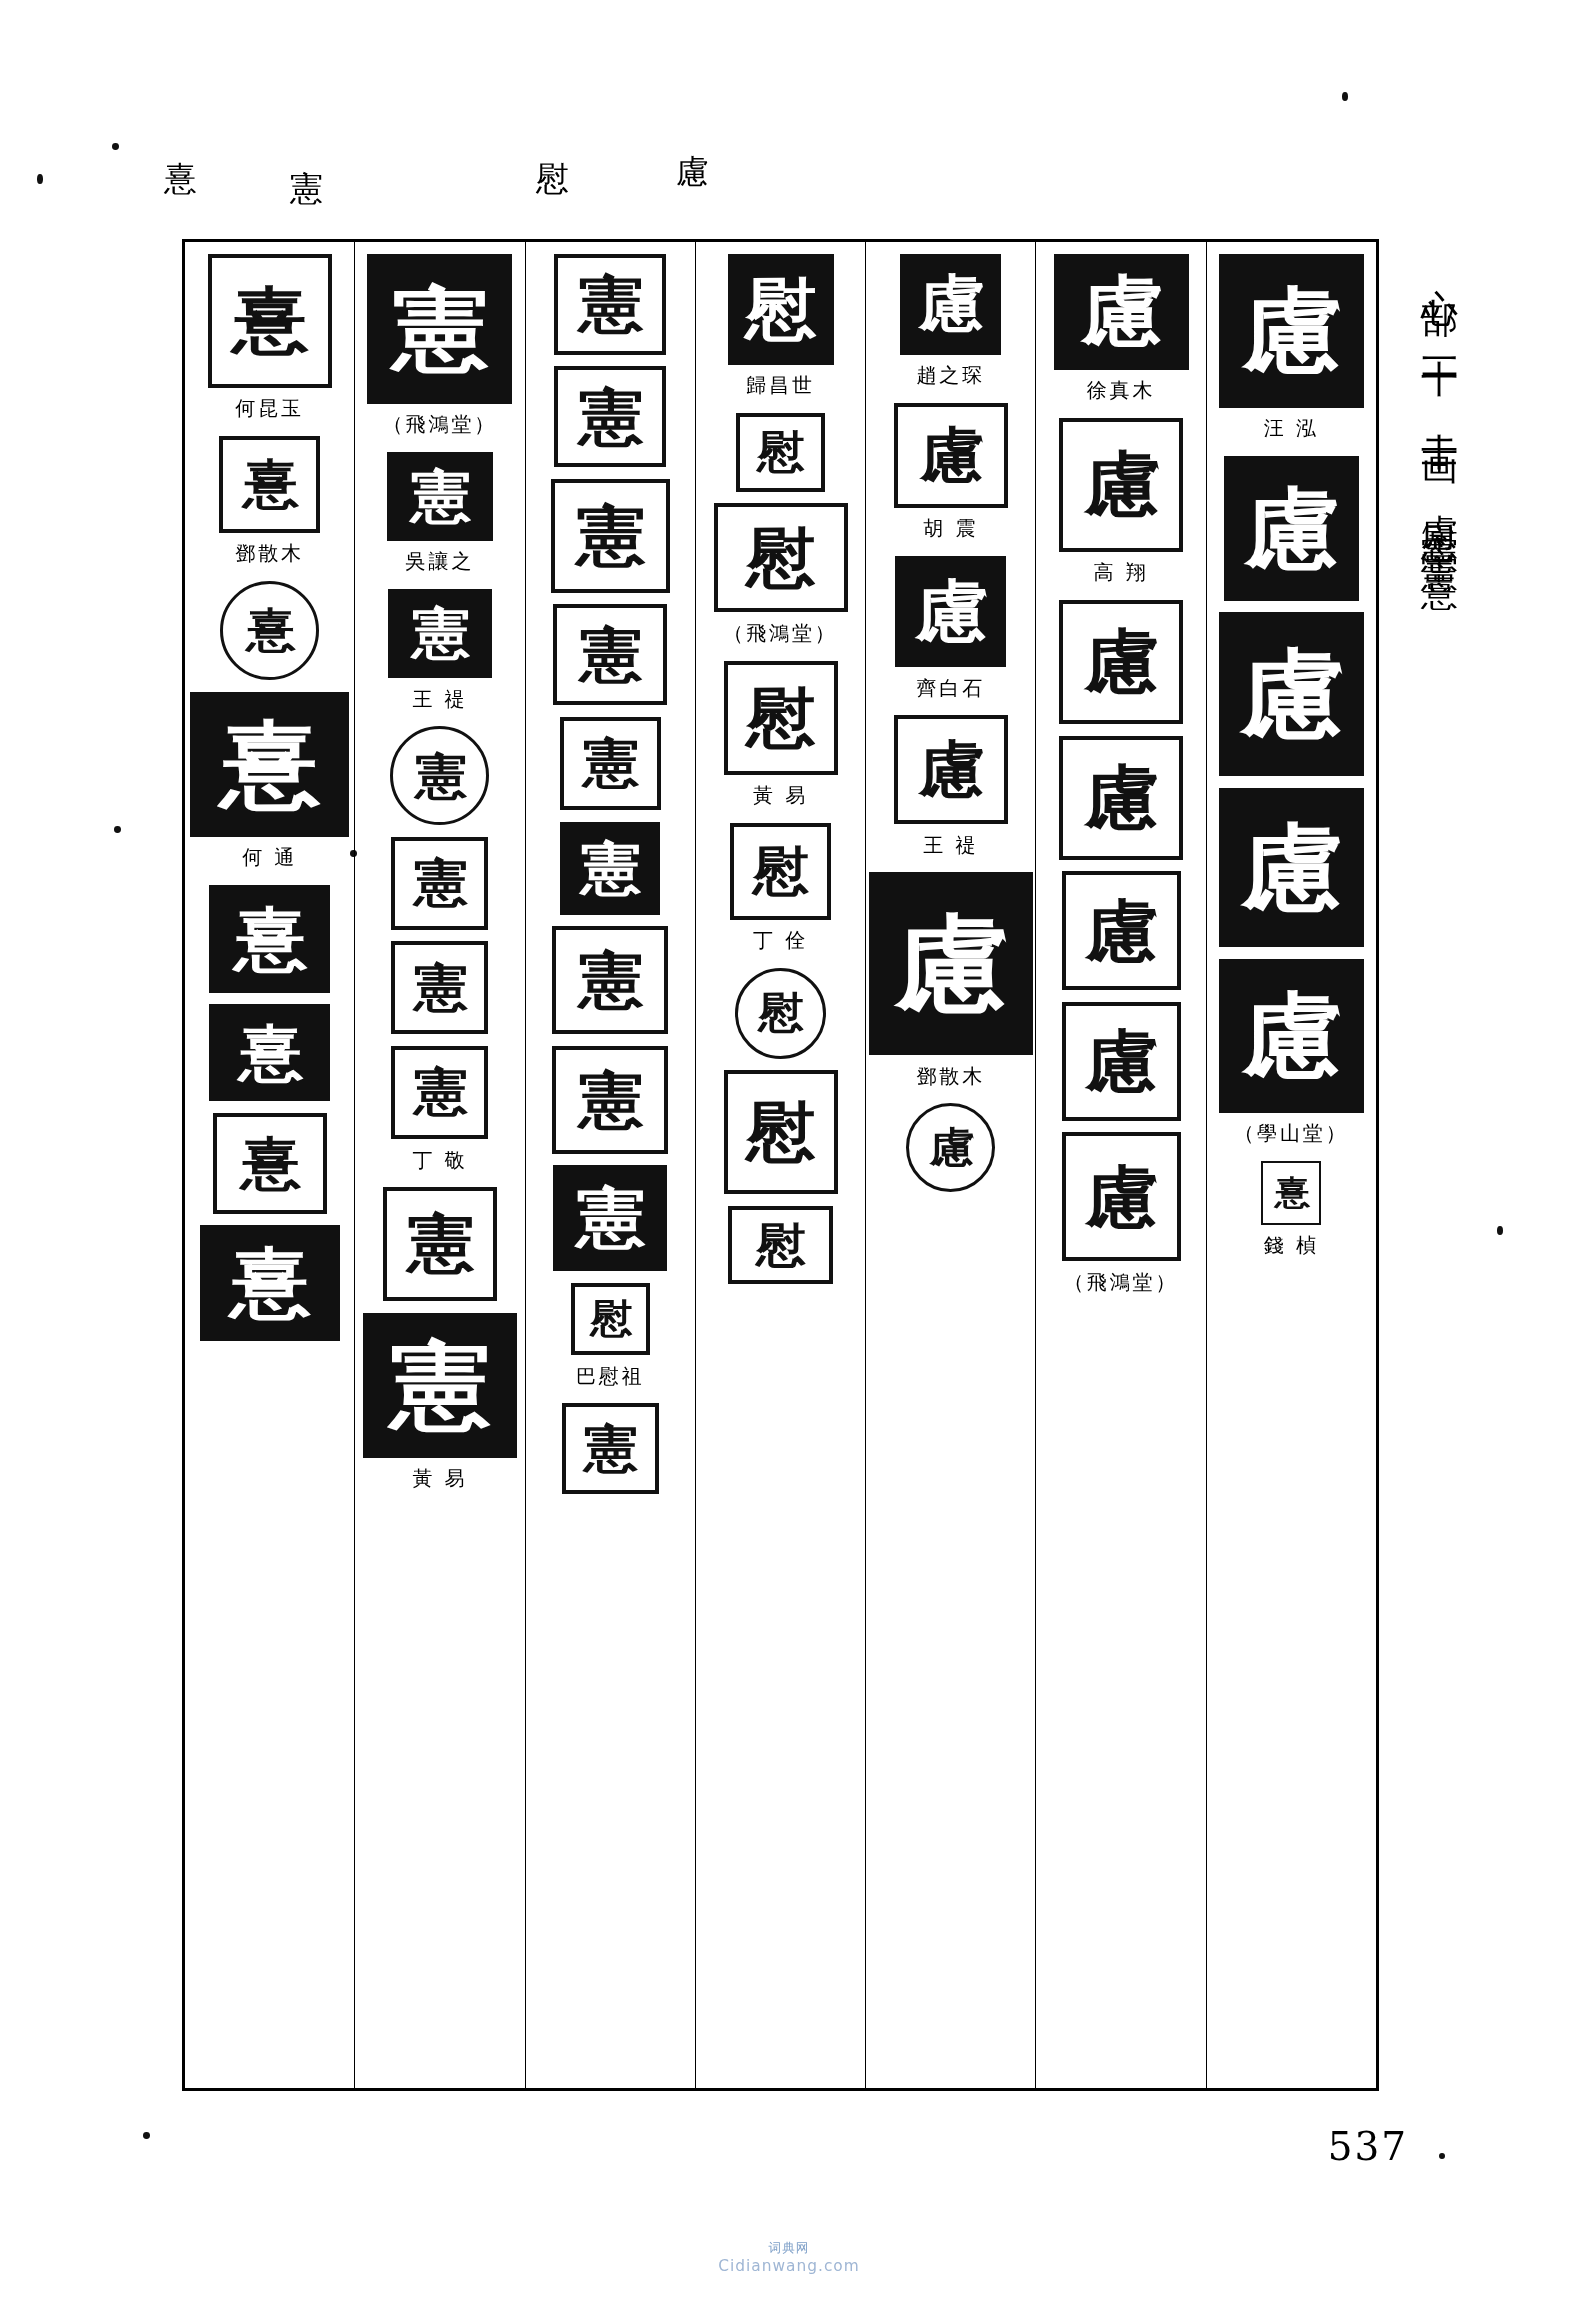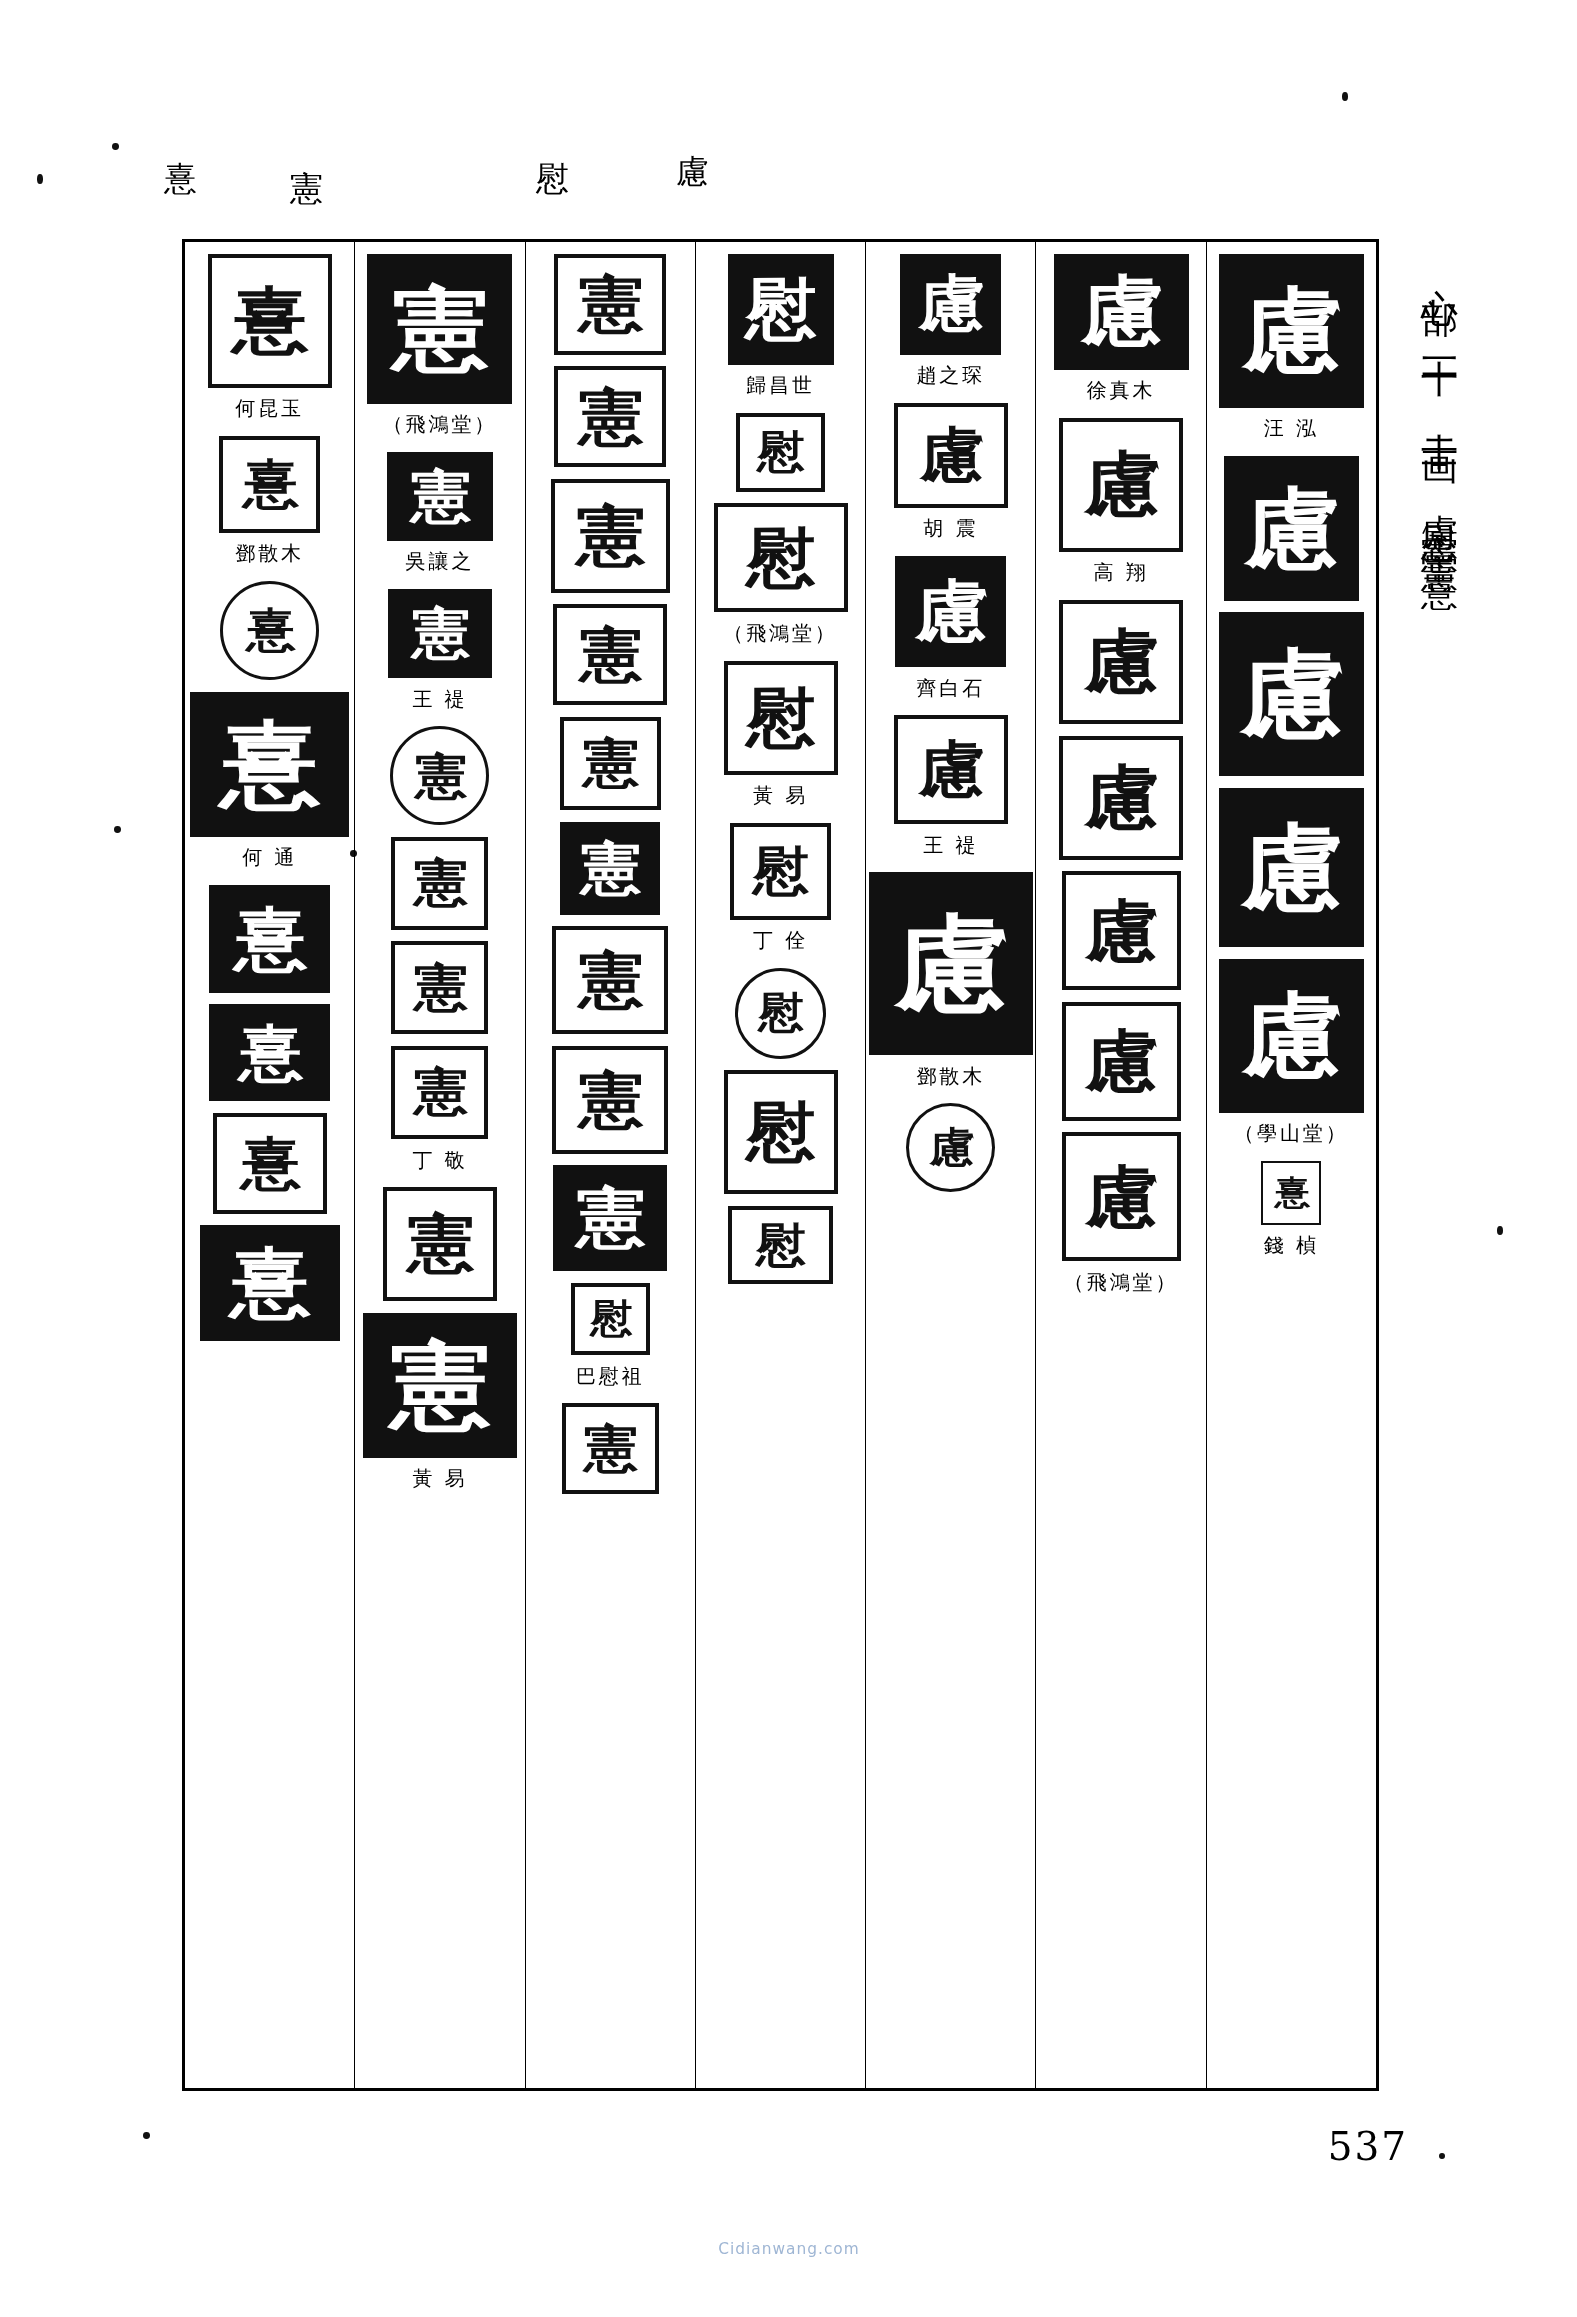--- a/index.html
+++ b/index.html
@@ -262,17 +262,18 @@
           <span class="g" style="font-size: 75px;">憙</span>
         </div>
       </div>
     </div>
 
   <div class="vtitle">心部 十一—十二画 慮慰憲〔憲〕憙</div>
 
   <div class="pagenum">537</div>
 
   <div class="wm">
+    <span class="wm1">词典网</span>
     <span>Cidianwang.com</span>
   </div>
 
 </div>
 
 
 </body></html>

